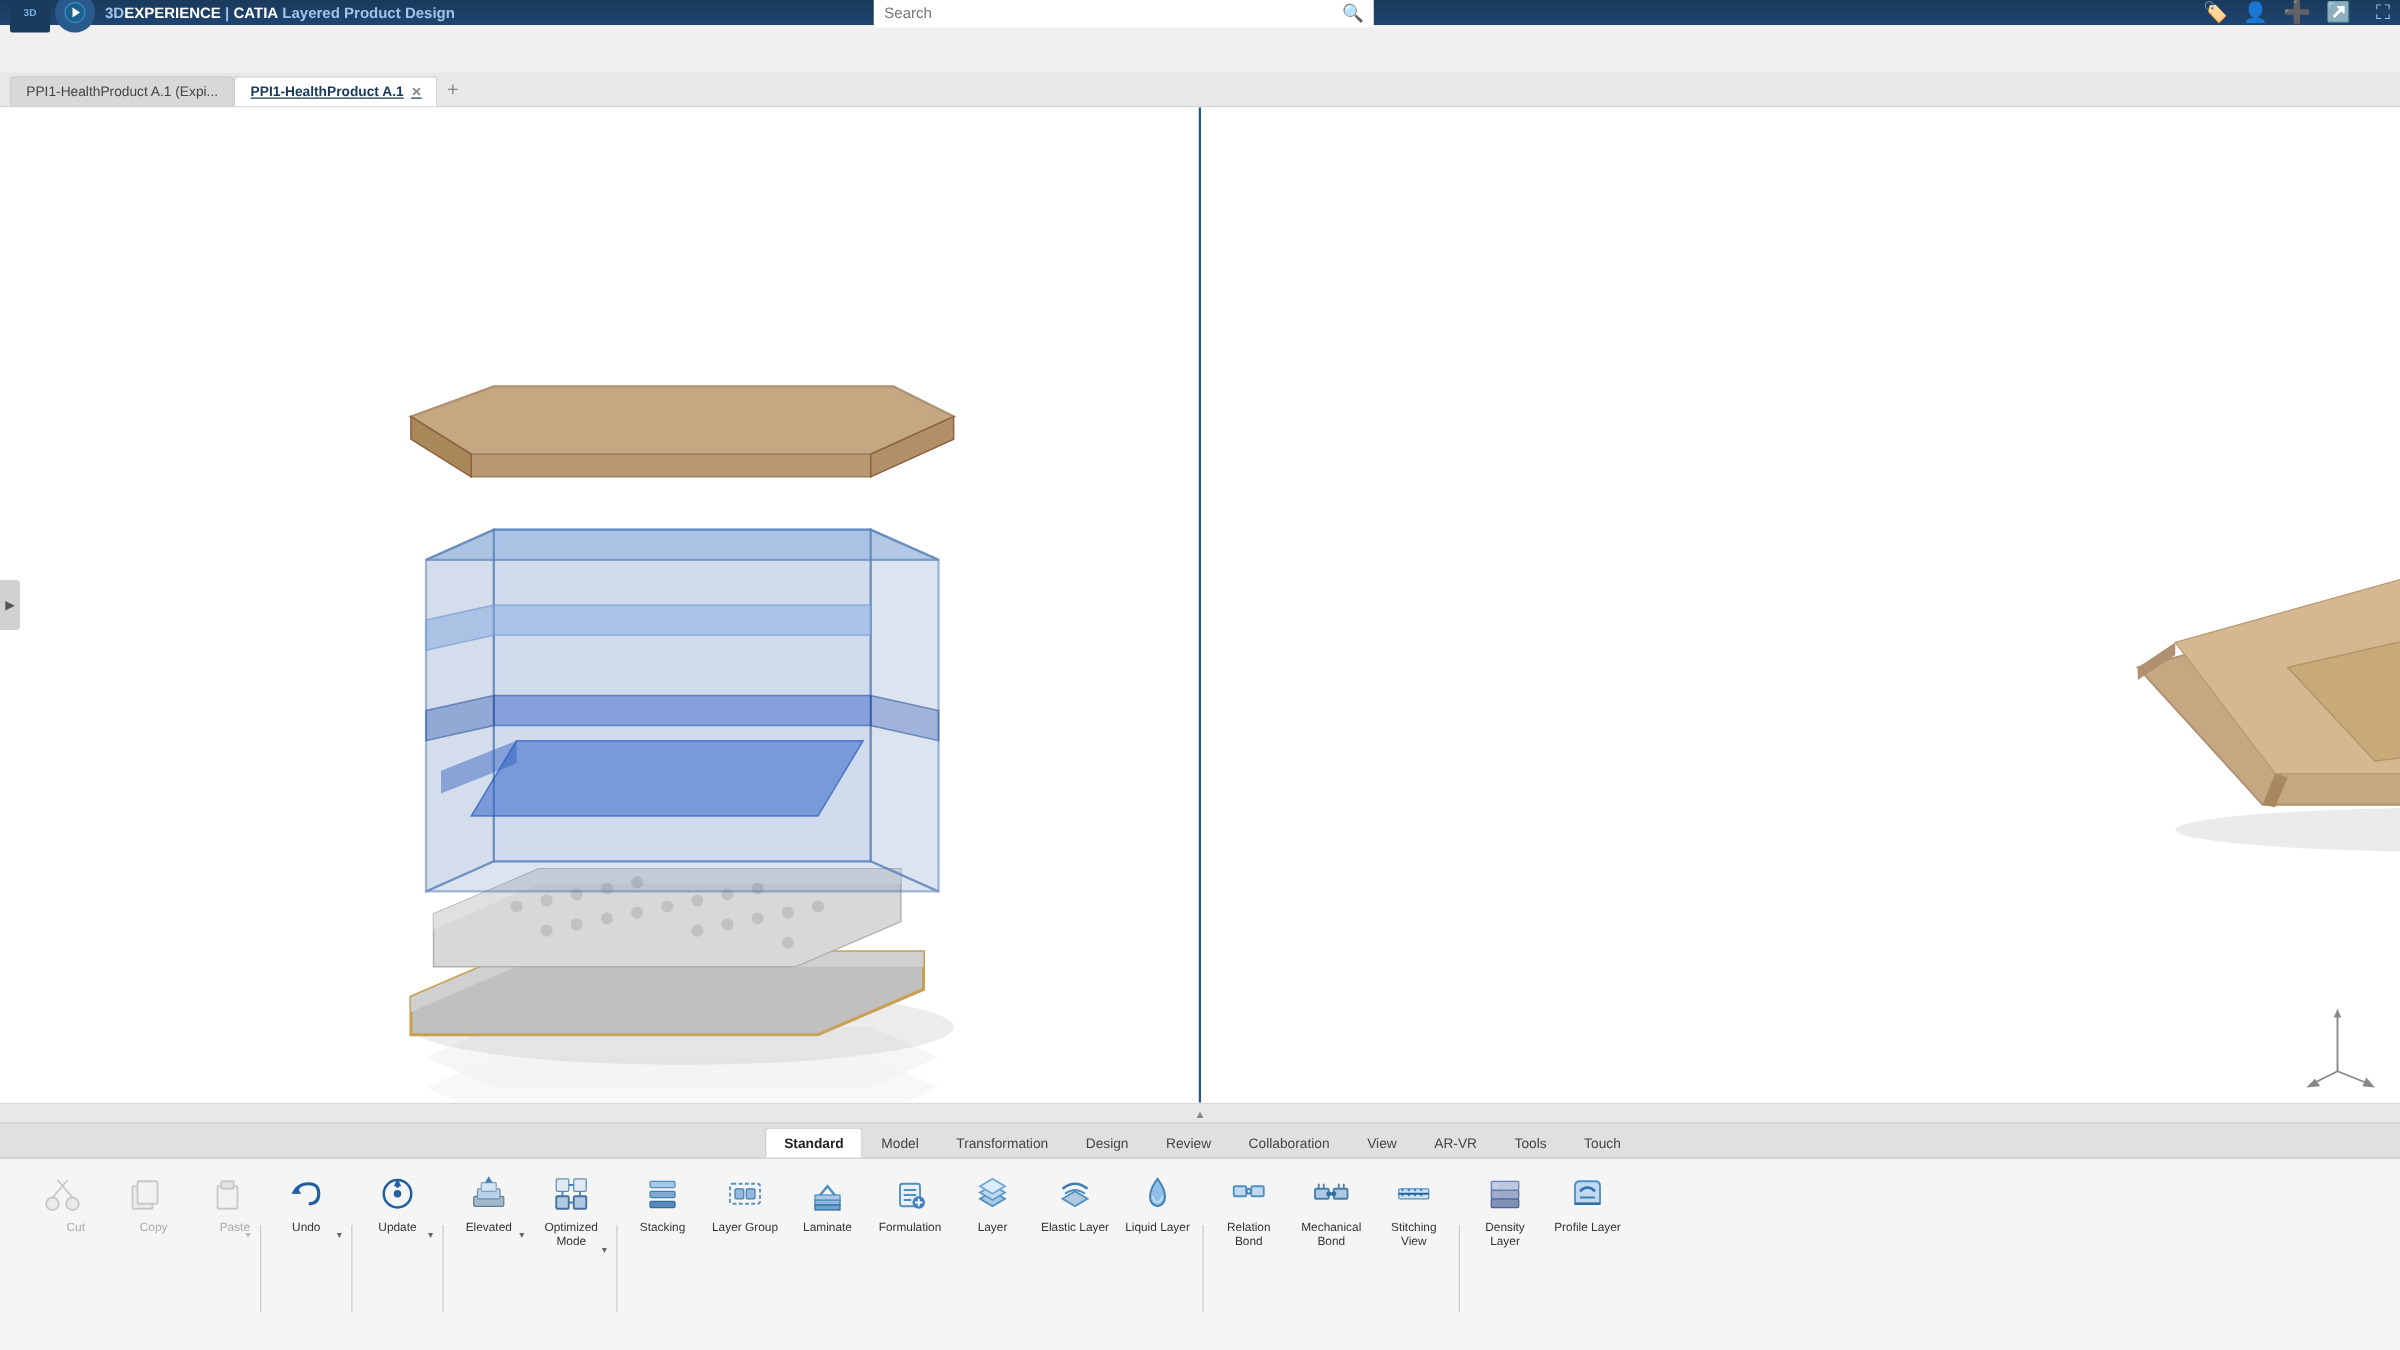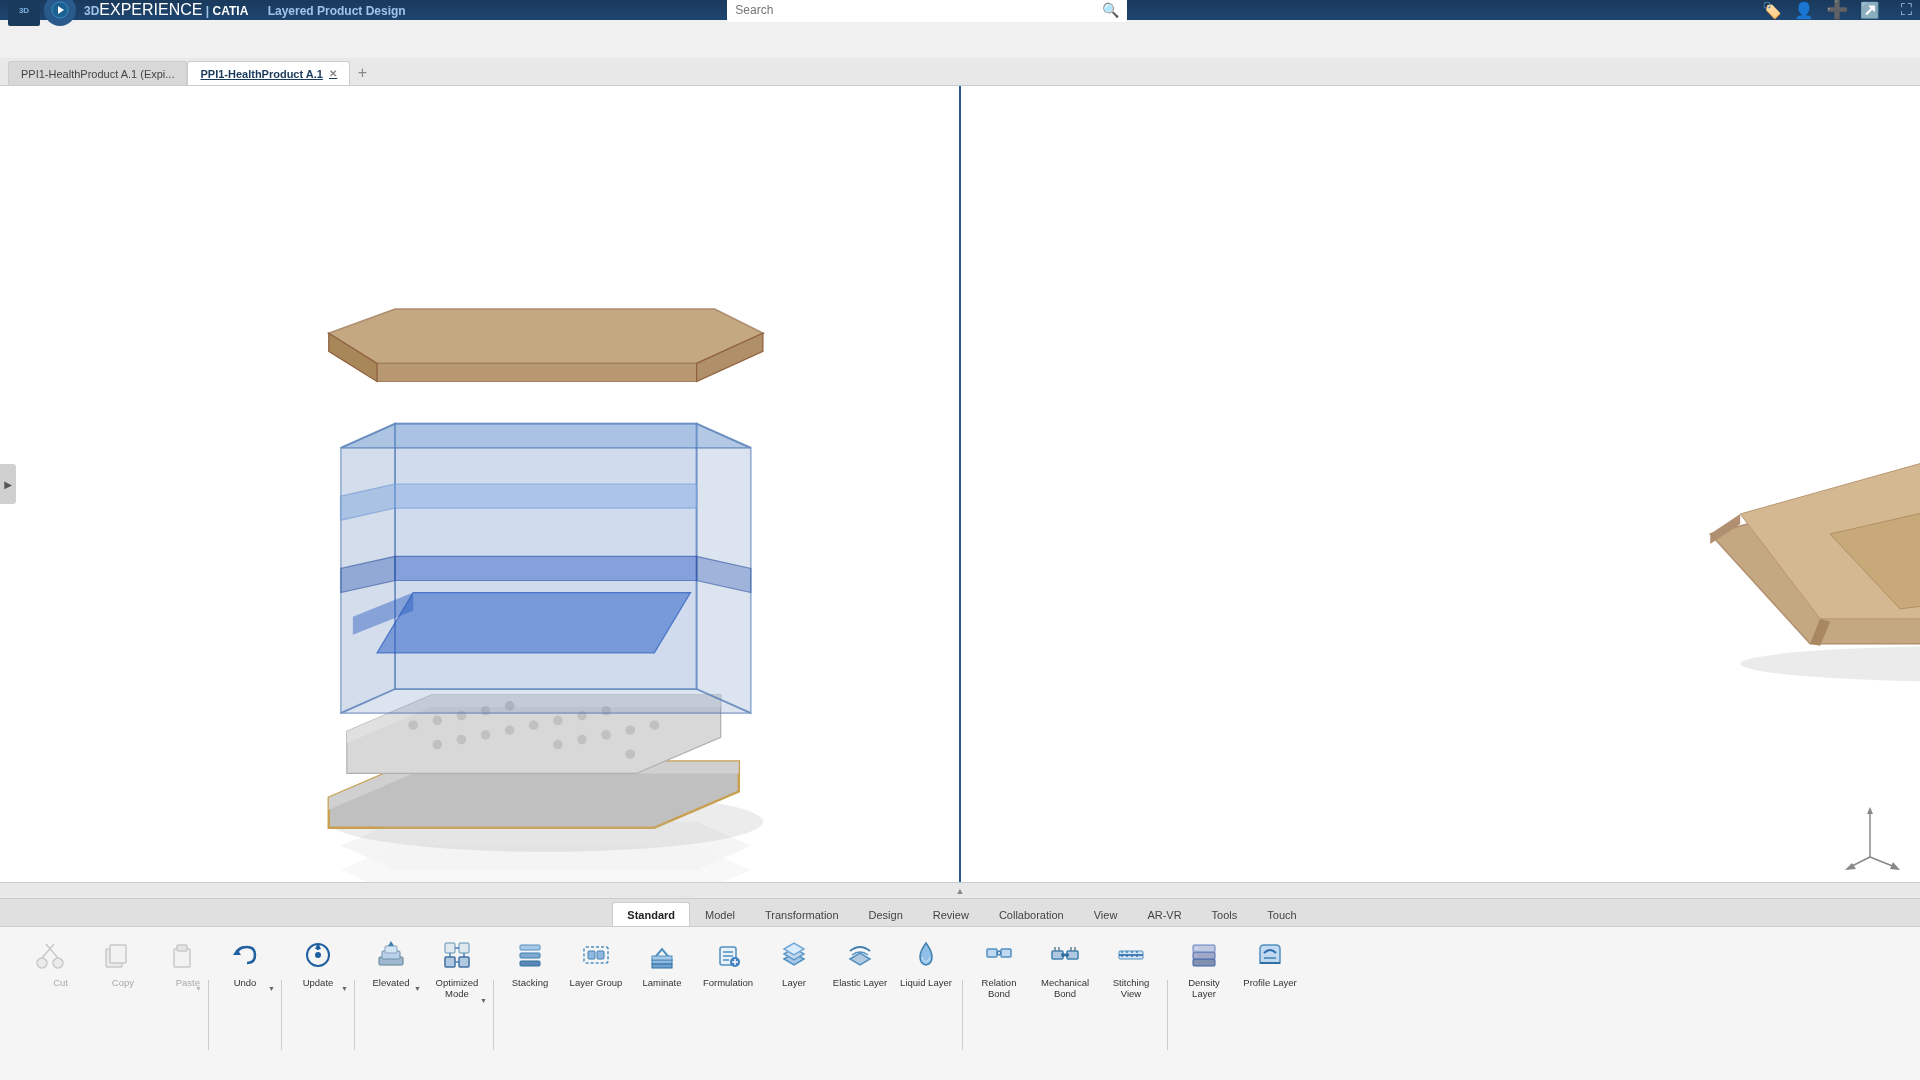--- a/index.html
+++ b/index.html
@@ -316,24 +316,24 @@
       <span style="color:#7ab4e0; font-size:8px; font-weight:bold;">3D</span>
     </div>
     <div id="play-controls">
       <svg width="18" height="18" viewBox="0 0 18 18">
         <circle cx="9" cy="9" r="8" fill="#1a6090" stroke="#3a8abf" stroke-width="1"></circle>
         <polygon points="7,5 13,9 7,13" fill="white"></polygon>
       </svg>
     </div>
   </div>
   <div id="app-title">
-    <span style="color:#a0c4e8; font-size:12px;">3D</span><span style="color:white; font-size:16px; font-weight:400;">EXPERIENCE</span>
+    <span style="color:#a0c4e8; font-size:12px;">3D</span><span style="color:white; font-size:12px; font-weight:700;">EXPERIENCE</span>
     <span style="color:#a0c4e8; font-size:12px;"> | </span>
     <span style="color:white; font-size:12px; font-weight:600;">CATIA</span>
-    <span style="color:#a0c4e8; font-size:12px;margin-left:16px;"> Layered Product Design</span>
+    <span style="color:#a0c4e8; font-size:12px;"> Layered Product Design</span>
   </div>
 
   <div id="search-container">
     <input id="search-input" type="text" style="border: none; outline: none; font-size: 12px; flex: 1 1 0%; color: rgb(102, 102, 102); width: 300px;" placeholder="Search">
     <span style="color:#888; font-size:14px;">🔍</span>
   </div>
 
   <div id="topbar-right">
     <span style="color:#a0c4e8; font-size:16px; cursor:pointer;">🏷️</span>
     <span style="color:#a0c4e8; font-size:16px; cursor:pointer;">👤</span>

